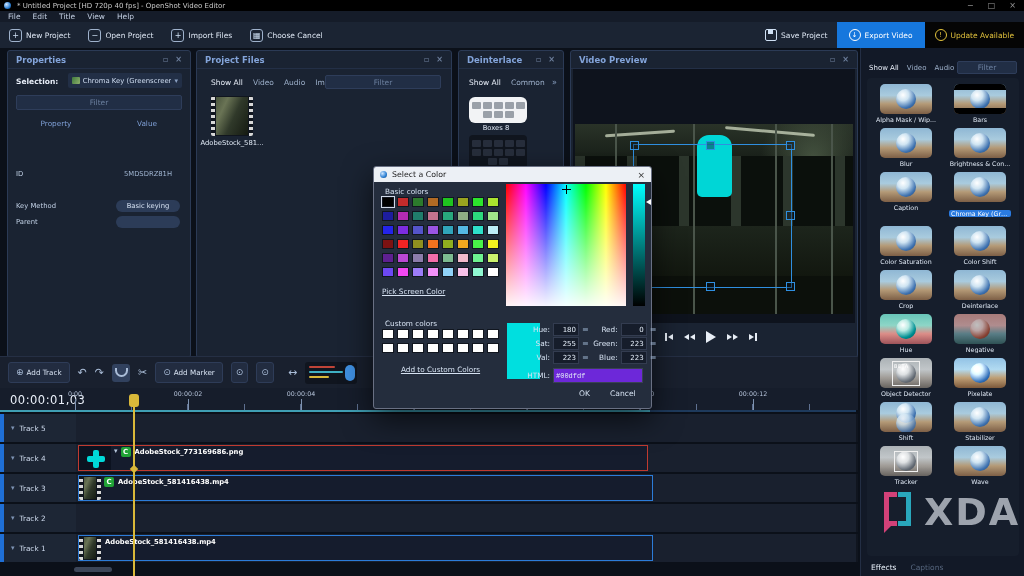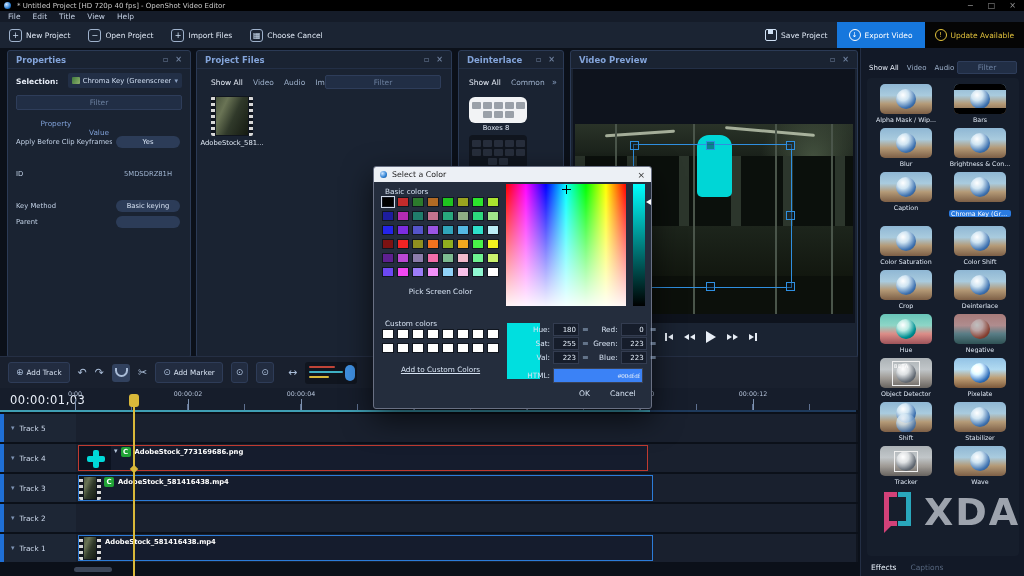--- a/index.html
+++ b/index.html
@@ -207,27 +207,23 @@
         <span>×</span>
       </span>
     </div>
     <div class="abs" style="left:8px;top:26px;font-size:7.5px;font-weight:bold;color:#e8eef8;">Selection:</div>
     <div class="abs" style="left:60px;top:22px;width:114px;height:15px;background:#222f46;border-radius:2px;display:flex;align-items:center;gap:3px;padding:0 4px;box-sizing:border-box;">
       <span style="width:8px;height:7px;background:linear-gradient(120deg,#3f7a3f,#8fb06a);border-radius:1px;"></span>
       <span style="font-size:6.9px;color:#d0def2;white-space:nowrap;overflow:hidden;">Chroma Key (Greenscreen)</span>
       <span style="margin-left:auto;color:#8aa0c2;font-size:7px;">▾</span>
     </div>
     <input class="inp abs" style="left: 8px; top: 44px; width: 166px; height: 15px; box-sizing: border-box;" placeholder="Filter">
-    <div class="abs" style="left:0;top:68px;width:182px;display:flex;font-size:7.3px;color:#7f9fd6;flex-direction:column;">
+    <div class="abs" style="left:0;top:68px;width:182px;display:flex;font-size:7.3px;color:#7f9fd6;">
       <span style="width:96px;text-align:center;">Property</span>
       <span style="flex:1;text-align:center;">Value</span>
-    </div>
-    <div class="prow" style="top:83px;">
-      <span class="plab">Apply Before Clip Keyframes</span>
-      <span class="pill pval">Yes</span>
     </div>
     <div class="prow" style="top:115px;">
       <span class="plab">ID</span>
       <span class="pval" style="text-align:center;font-size:6.8px;color:#9fb4d0;">5MDSDRZ81H</span>
     </div>
     <div class="prow" style="top:147px;">
       <span class="plab">Key Method</span>
       <span class="pill pval">Basic keying</span>
     </div>
     <div class="prow" style="top:163px;">
@@ -673,21 +669,21 @@
         <i class="sw" style="background: rgb(203, 242, 109);"></i>
       <i class="sw" style="background: rgb(109, 72, 242);"></i>
         <i class="sw" style="background: rgb(242, 72, 242);"></i>
         <i class="sw" style="background: rgb(156, 124, 248);"></i>
         <i class="sw" style="background: rgb(242, 144, 248);"></i>
         <i class="sw" style="background: rgb(144, 210, 248);"></i>
         <i class="sw" style="background: rgb(248, 194, 234);"></i>
         <i class="sw" style="background: rgb(144, 248, 210);"></i>
         <i class="sw" style="background: rgb(255, 255, 255);"></i>
     </div>
-    <div class="dlabel" style="left:8px;top:120px;width:117px;text-align:center;">Pick Screen Color</div>
+    <div class="dlabel" style="left:8px;top:120px;width:117px;text-align:left;text-decoration:underline;">Pick Screen Color</div>
     <div class="svmap"></div>
     <span class="cross"></span>
     <div class="vslider"></div>
     <span class="varrow"></span>
     <div class="dlabel" style="left:11px;top:152px;">Custom colors</div>
     <div class="swgrid" style="left:8px;top:162px;">
       <i class="sw" style="background: rgb(255, 255, 255);"></i>
         <i class="sw" style="background: rgb(255, 255, 255);"></i>
         <i class="sw" style="background: rgb(255, 255, 255);"></i>
         <i class="sw" style="background: rgb(255, 255, 255);"></i>
@@ -725,21 +721,21 @@
     <div class="frow" style="left:150px;top:184px;">
       <span class="flab">Val:</span>
       <span class="fbox">223</span>
       <span class="spin">≡</span>
       <span class="flab">Blue:</span>
       <span class="fbox">223</span>
       <span class="spin">≡</span>
     </div>
     <div class="frow" style="left:150px;top:201px;">
       <span class="flab">HTML:</span>
-      <input class="fbox" style="width: 84px; background: #3b82f6; justify-content: flex-start; text-align: right; border: 1px solid rgb(58, 66, 84); font-family: Liberation Serif, serif;" value="#00dfdf">
+      <input class="fbox" style="width: 84px; background: #6d28d9; justify-content: flex-start; text-align: left; border: 1px solid rgb(58, 66, 84); font-family: Liberation Mono, monospace;" value="#00dfdf">
     </div>
     <div class="frow" style="left:205px;top:222px;gap:20px;">
       <span class="dbtn">OK</span>
       <span class="dbtn">Cancel</span>
     </div>
   </div>
 
 </div>
 
 </body></html>

